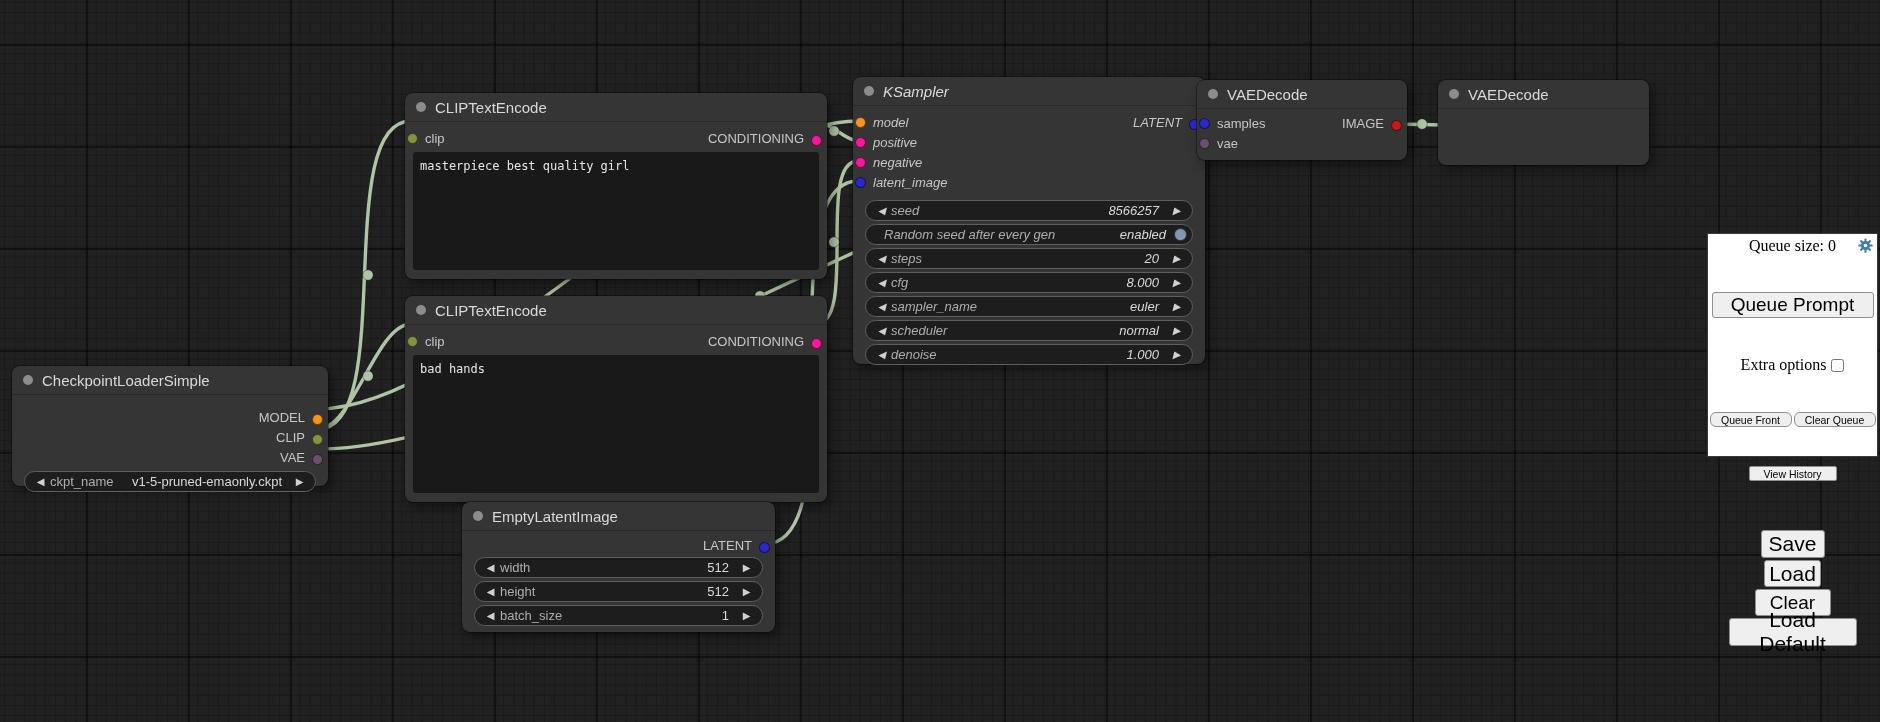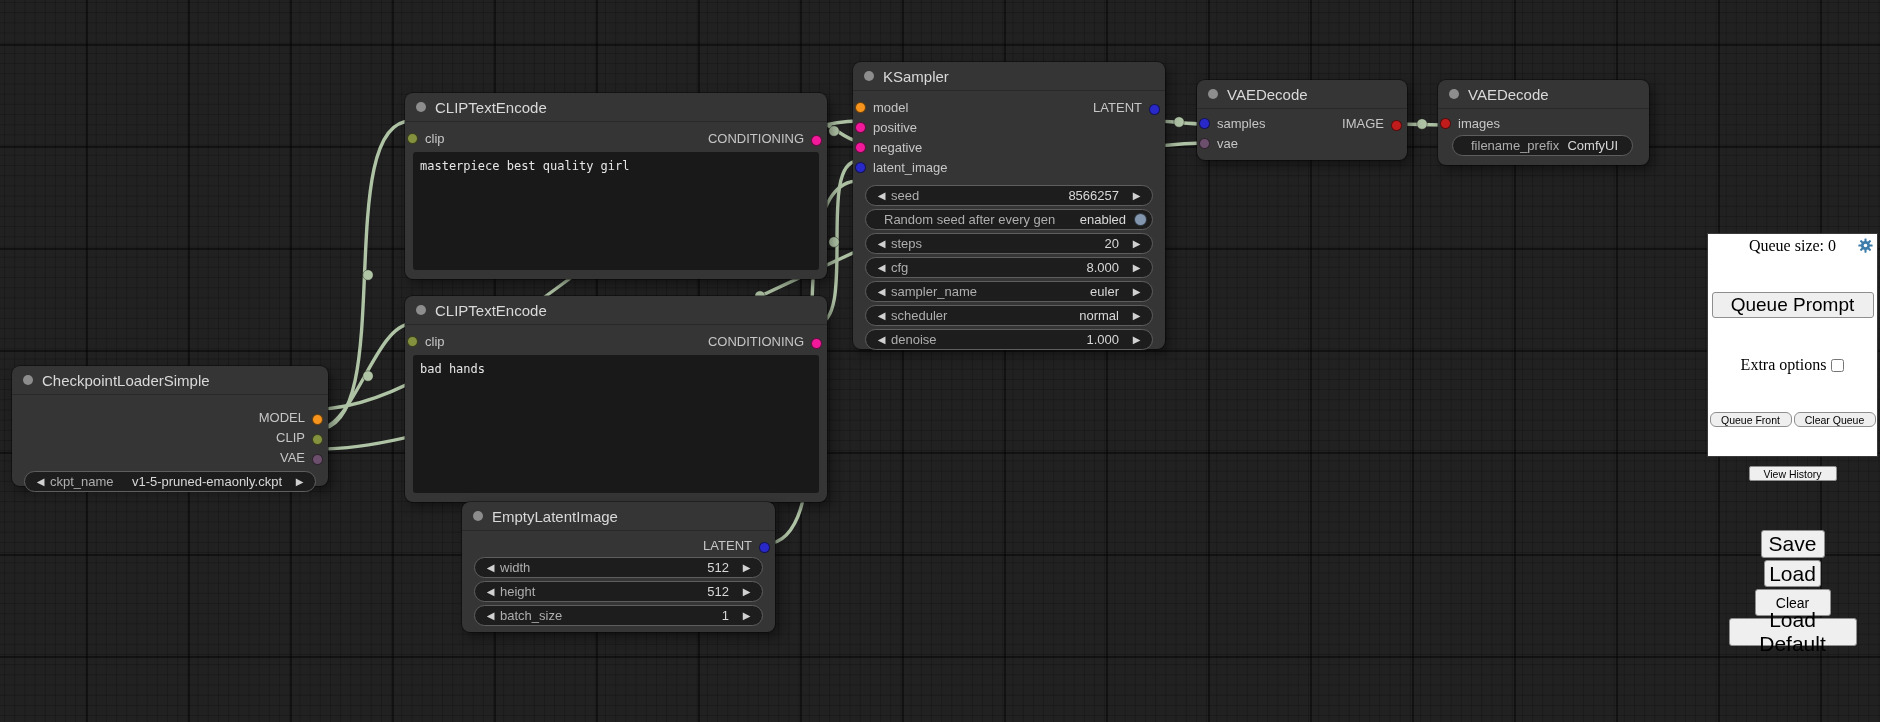--- a/index.html
+++ b/index.html
@@ -59,21 +59,21 @@
   .qprompt{width:162px;height:27px;font-size:19px;margin-top:1px;}
   .extras{display:flex;align-items:center;gap:5px;font-family:"Liberation Serif",serif;font-size:16px;
           margin:2px 0 2px 0;line-height:18px;}
   .extras input{width:13px;height:13px;margin:0;}
   .smallrow{display:flex;width:166px;gap:2px;}
   .sbtn{flex:1;height:15px;font-size:10.5px;border-radius:6px;}
   .vhist{width:88px;height:15px;font-size:10.5px;border-radius:2px;margin-top:3px;}
   .bigcol{display:flex;flex-direction:column;align-items:center;gap:2px;margin-top:13px;}
   .bsave{width:64px;height:28px;font-size:21px;}
   .bload{width:57px;height:27px;font-size:21px;}
-  .bclear{width:76px;height:27px;font-size:14px;text-align:center;}
+  .bclear{width:76px;height:27px;font-size:19px;text-align:center;}
   .bdefault{width:128px;height:28px;font-size:21px;}
 </style>
 </head>
 <body>
 
 <div class="canvas">
 
   <svg class="links" width="1880" height="722">
     <path class="wire" d="M318,409 C471,409 705,121 858,121" style="stroke: rgb(175, 195, 165);"></path>
     <path class="wire" d="M318,429 C398,429 331,121 411,121" style="stroke: rgb(175, 195, 165);"></path>
@@ -198,21 +198,21 @@
         <div class="widget">
           <span class="warr">◀</span>
           <span class="wlabel">batch_size</span>
           <span class="wvalue">1</span>
           <span class="warr">▶</span>
         </div>
       </div>
     </div>
   </div>
 
-  <div class="node" style="left:853px;top:62px;width:312px;height:287px;">
+  <div class="node" style="left:853px;top:77px;width:352px;height:287px;font-style:italic;">
     <div class="nhead">
       <span class="ndot"></span>
       <span class="ntitle">KSampler</span>
     </div>
     <div class="pt6">
       <div class="srow">
         <span class="sin">
             <span class="sdot" style="background: rgb(247, 148, 29);"></span>
             <span class="slabel">model</span>
           </span>
@@ -307,34 +307,20 @@
             <span class="slabel">vae</span>
           </span>
         </div>
     </div>
   </div>
 
   <div class="node" style="left:1438px;top:80px;width:211px;height:85px;">
     <div class="nhead">
       <span class="ndot"></span>
       <span class="ntitle">VAEDecode</span>
-    </div>
-    <div class="pt4">
-      <div class="srow">
-          <span class="sin">
-            <span class="sdot" style="background: rgb(192, 28, 28);"></span>
-            <span class="slabel">images</span>
-          </span>
-        </div>
-      <div class="widgets" style="margin-top:2px;padding:0 16px 0 14px;">
-        <div class="widget noarrow">
-          <span class="wlabel">filename_prefix</span>
-          <span class="wvalue">ComfyUI</span>
-        </div>
-      </div>
     </div>
   </div>
 
   <div class="panel">
     <div class="qsizerow">
       <span>Queue size: 0</span>
       <svg class="gear" viewBox="0 0 20 20">
         <g fill="#3e7cab">
           <rect x="8.6" y="0.5" width="2.8" height="5" rx="0.8"></rect>
           <rect x="8.6" y="14.5" width="2.8" height="5" rx="0.8"></rect>

